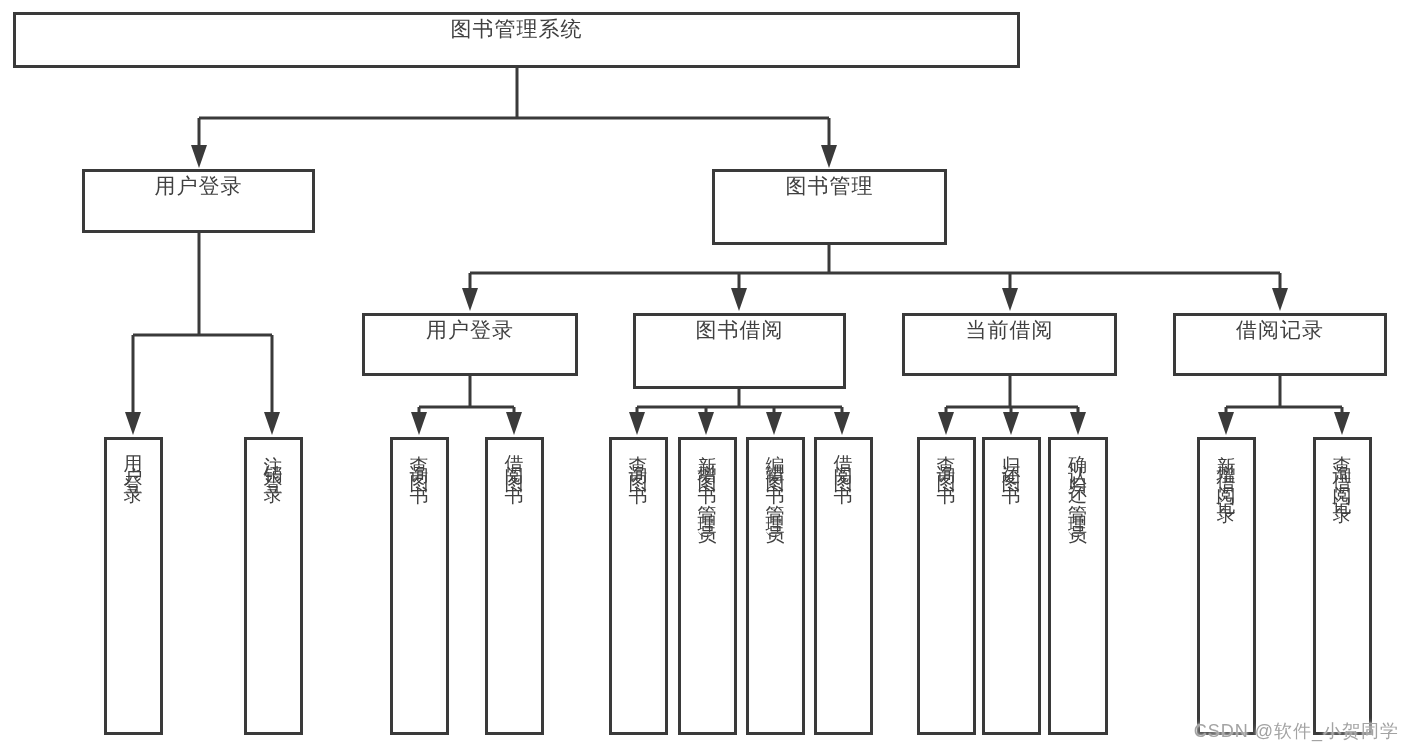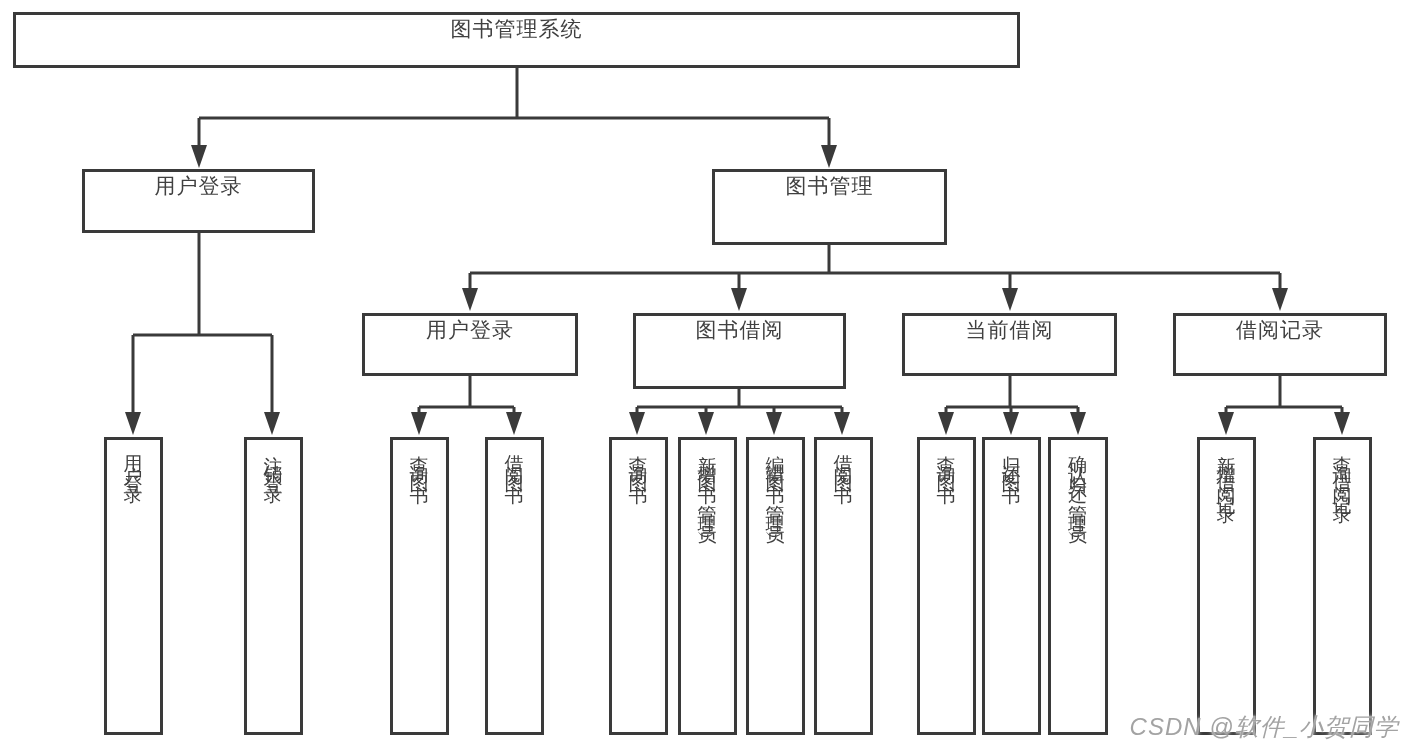--- a/index.html
+++ b/index.html
@@ -43,26 +43,25 @@
     font-size: 19px;
     letter-spacing: 10px;
     line-height: 1;
     color: #404040;
     white-space: nowrap;
   }
   .watermark {
     position: absolute;
     right: 6px;
     bottom: 4px;
-    font-size: 24px;
+    font-size: 18px;
     letter-spacing: 1px;
     color: #a3a3a3;
     text-shadow: 0 0 5px #ffffff, 0 0 2px #ffffff;
     z-index: 3;
-    font-style: italic;
   }
 </style>
 </head>
 <body>
 
 <div id="stage">
 
   <svg id="connectors" viewBox="0 0 1405 747" xmlns="http://www.w3.org/2000/svg">
     <path d="M517 68 V118 M199 118 H829 M199 118 V150 M829 118 V150
          M199 233 V335 M133 335 H272 M133 335 V418 M272 335 V418

